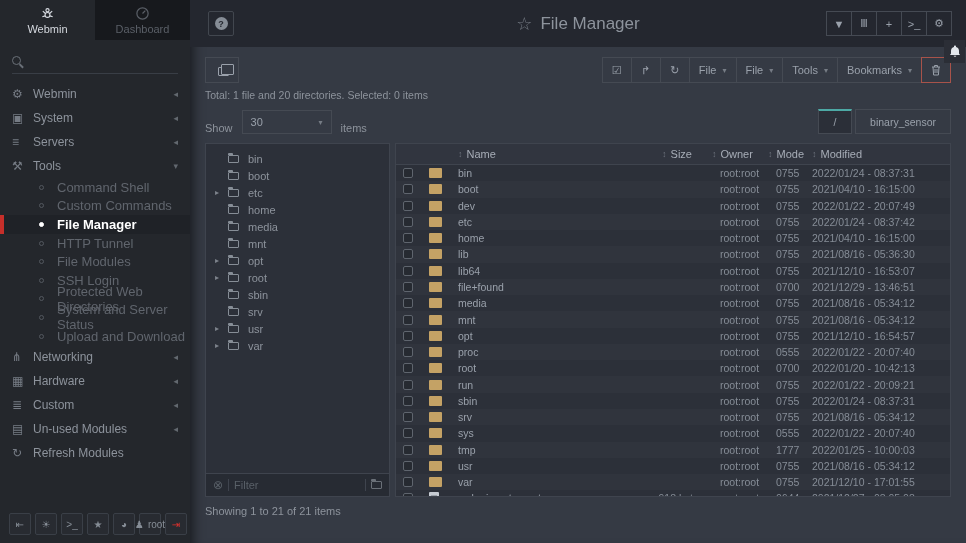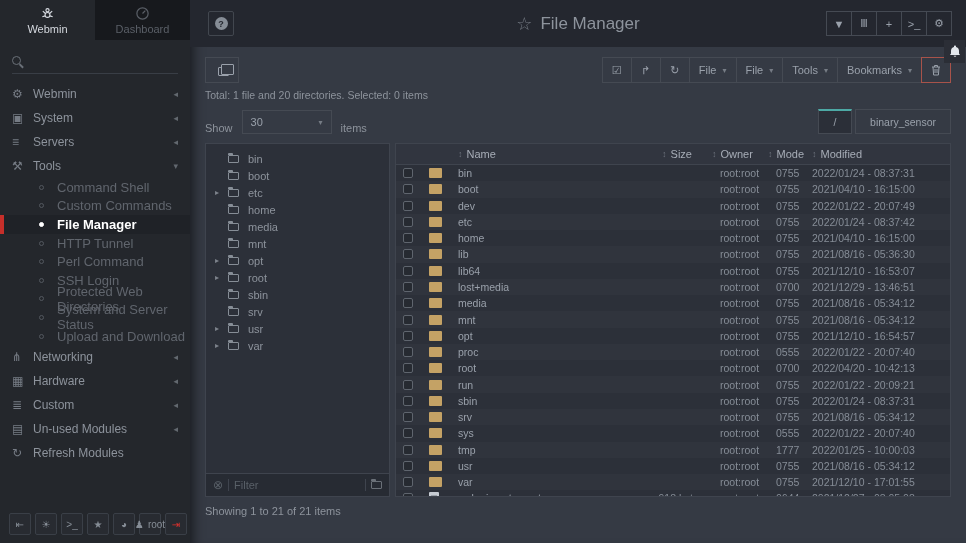--- a/index.html
+++ b/index.html
@@ -212,21 +212,21 @@
         </div>
         <div class="nav-item sub">
 
           <span class="nav-bullet"></span>
           <span class="nav-label">HTTP Tunnel</span>
 
         </div>
         <div class="nav-item sub">
 
           <span class="nav-bullet"></span>
-          <span class="nav-label">Perl Command</span>
+          <span class="nav-label">File Modules</span>
 
         </div>
         <div class="nav-item sub">
 
           <span class="nav-bullet"></span>
           <span class="nav-label">SSH Login</span>
 
         </div>
         <div class="nav-item sub">
 
@@ -594,21 +594,21 @@
               <span class="cell c-mod">2021/12/10 - 16:53:07</span>
             </div>
             <div class="trow">
               <span class="cell c-check">
                 <span class="checkbox"></span>
               </span>
               <span class="cell c-icon">
                 <span class="folder-solid"></span>
 
               </span>
-              <span class="cell c-name">lost+media</span>
+              <span class="cell c-name">file+found</span>
               <span class="cell c-size"></span>
               <span class="cell c-owner">root:root</span>
               <span class="cell c-mode">0700</span>
               <span class="cell c-mod">2021/12/29 - 13:46:51</span>
             </div>
             <div class="trow">
               <span class="cell c-check">
                 <span class="checkbox"></span>
               </span>
               <span class="cell c-icon">
@@ -668,21 +668,21 @@
                 <span class="checkbox"></span>
               </span>
               <span class="cell c-icon">
                 <span class="folder-solid"></span>
 
               </span>
               <span class="cell c-name">root</span>
               <span class="cell c-size"></span>
               <span class="cell c-owner">root:root</span>
               <span class="cell c-mode">0700</span>
-              <span class="cell c-mod">2022/04/20 - 10:42:13</span>
+              <span class="cell c-mod">2022/01/20 - 10:42:13</span>
             </div>
             <div class="trow">
               <span class="cell c-check">
                 <span class="checkbox"></span>
               </span>
               <span class="cell c-icon">
                 <span class="folder-solid"></span>
 
               </span>
               <span class="cell c-name">run</span>

